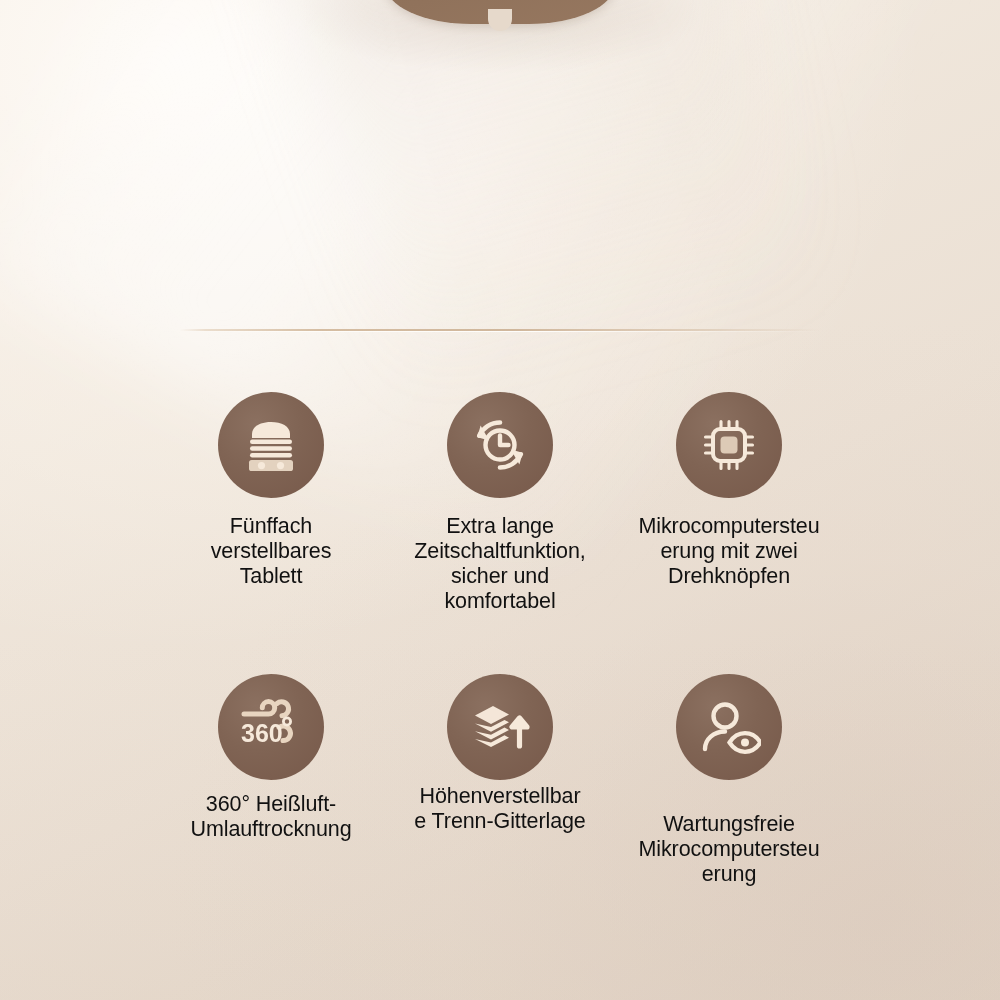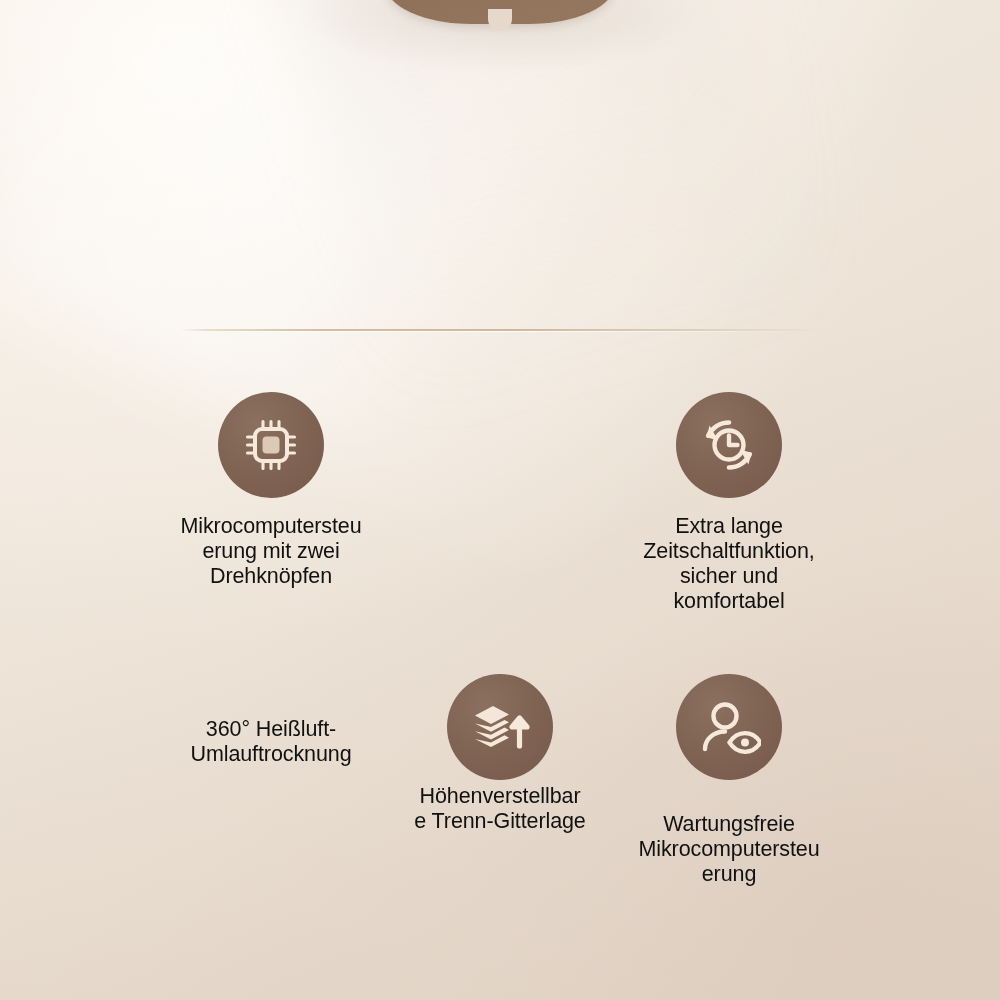--- a/index.html
+++ b/index.html
@@ -178,21 +178,21 @@
     font-size: 21.5px;
     line-height: 25px;
     letter-spacing: -0.1px;
     width: 190px;
     word-break: break-word;
   }
   
   .feature.f1 .feature-label { width: 176px; }
   .feature.f2 .feature-label { width: 192px; }
   .feature.f3 .feature-label { width: 188px; }
-  .feature.f4 .feature-label { margin-top: 43px; width: 200px; }
+  .feature.f4 .feature-label { margin-top: 12px; width: 200px; }
   .feature.f5 .feature-label { margin-top: 4px; width: 172px; }
   .feature.f6 .feature-label { margin-top: 32px; width: 190px; }
 </style>
 </head>
 <body>
 
 <div class="page">
 
   <div class="light-streak"></div>
   <div class="light-streak-2"></div>
@@ -204,60 +204,89 @@
 
   <div class="divider-wrap">
     <div class="divider"></div>
     <div class="divider-hi"></div>
   </div>
 
   <div class="features">
 
     <div class="feature-row row-top">
 
+      <div class="feature f1">
+        <div class="icon-circle">
+          <span>
+            <svg width="62" height="62" viewBox="0 0 62 62" fill="none">
+              <path d="M12 20c0-7.7 8.5-12 19-12s19 4.3 19 12v4H12z" fill="#f6e9da"></path>
+              <rect x="10" y="25.5" width="42" height="4.4" rx="2.2" fill="#f6e9da"></rect>
+              <rect x="10" y="32.3" width="42" height="4.4" rx="2.2" fill="#f6e9da"></rect>
+              <rect x="10" y="39.1" width="42" height="4.4" rx="2.2" fill="#f6e9da"></rect>
+              <rect x="9" y="46" width="44" height="11" rx="2.6" fill="#e3d2bf"></rect>
+              <circle cx="21.5" cy="51.6" r="3.6" fill="#f6e9da"></circle>
+              <circle cx="40.5" cy="51.6" r="3.6" fill="#f6e9da"></circle>
+            </svg>
+          </span>
+        </div>
+        <div class="feature-label">Fünffach verstellbares Tablett</div>
+      </div>
+
+      <div class="feature f3">
+        <div class="icon-circle">
+          <span>
+            <svg width="64" height="64" viewBox="0 0 64 64" fill="none">
+              <path d="M32 9.5c-9.2 0-17.1 5.4-20.8 13.2" stroke="#f6e9da" stroke-width="4.6" stroke-linecap="round"></path>
+              <path d="M12.6 12.5L9.4 24.3l11.8 3.2z" fill="#f6e9da"></path>
+              <path d="M32 54.5c9.2 0 17.1-5.4 20.8-13.2" stroke="#f6e9da" stroke-width="4.6" stroke-linecap="round"></path>
+              <path d="M51.4 51.5l3.2-11.8-11.8-3.2z" fill="#f6e9da"></path>
+              <circle cx="32" cy="32" r="14.5" stroke="#f6e9da" stroke-width="4.4"></circle>
+              <path d="M32 22.5V32h8.5" stroke="#f6e9da" stroke-width="4.4" stroke-linecap="round" stroke-linejoin="round"></path>
+            </svg>
+          </span>
+        </div>
+        <div class="feature-label">Extra lange Zeitschaltfunktion, sicher und komfortabel</div>
+      </div>
 
       <div class="feature f2">
         <div class="icon-circle">
           <span>
             <svg width="62" height="62" viewBox="0 0 62 62" fill="none">
               <rect x="15" y="15" width="32" height="32" rx="7" stroke="#f6e9da" stroke-width="4"></rect>
               <rect x="22.5" y="22.5" width="17" height="17" rx="4" fill="#ddcab6"></rect>
               <g stroke="#f6e9da" stroke-width="3.1" stroke-linecap="round">
                 <path d="M23 7.5v6M31 7.5v6M39 7.5v6"></path>
                 <path d="M23 48.5v6M31 48.5v6M39 48.5v6"></path>
                 <path d="M7.5 23h6M7.5 31h6M7.5 39h6"></path>
                 <path d="M48.5 23h6M48.5 31h6M48.5 39h6"></path>
               </g>
             </svg>
           </span>
         </div>
         <div class="feature-label">Mikrocomputersteuerung mit zwei Drehknöpfen</div>
       </div>
 
-      <div class="feature f3">
-        <div class="icon-circle">
-          <span>
-            <svg width="64" height="64" viewBox="0 0 64 64" fill="none">
-              <path d="M32 9.5c-9.2 0-17.1 5.4-20.8 13.2" stroke="#f6e9da" stroke-width="4.6" stroke-linecap="round"></path>
-              <path d="M12.6 12.5L9.4 24.3l11.8 3.2z" fill="#f6e9da"></path>
-              <path d="M32 54.5c9.2 0 17.1-5.4 20.8-13.2" stroke="#f6e9da" stroke-width="4.6" stroke-linecap="round"></path>
-              <path d="M51.4 51.5l3.2-11.8-11.8-3.2z" fill="#f6e9da"></path>
-              <circle cx="32" cy="32" r="14.5" stroke="#f6e9da" stroke-width="4.4"></circle>
-              <path d="M32 22.5V32h8.5" stroke="#f6e9da" stroke-width="4.4" stroke-linecap="round" stroke-linejoin="round"></path>
-            </svg>
-          </span>
-        </div>
-        <div class="feature-label">Extra lange Zeitschaltfunktion, sicher und komfortabel</div>
-      </div>
-
     </div>
 
     <div class="feature-row row-bottom">
 
       <div class="feature f4">
+        <div class="icon-circle">
+          <span>
+            <svg width="72" height="68" viewBox="0 0 72 68" fill="none">
+              <g stroke="#e8d5c0" stroke-width="5" stroke-linecap="round" fill="none">
+                <path d="M9 21h24.5a6.2 6.2 0 1 0-6.2-6.2"></path>
+                <path d="M42 10.5a7 7 0 1 1 5 12.3"></path>
+                <path d="M44 34.5a7.2 7.2 0 1 1 4 13"></path>
+              </g>
+              <text x="6" y="49" font-family="'Liberation Sans', sans-serif" font-size="25" font-weight="bold" fill="#f6e9da">360</text>
+              <circle cx="52" cy="28.5" r="3.6" stroke="#f6e9da" stroke-width="2.8" fill="none"></circle>
+            </svg>
+          </span>
+        </div>
         <div class="feature-label">360° Heißluft-Umlauftrocknung</div>
       </div>
 
       <div class="feature f5">
         <div class="icon-circle">
           <span>
             <svg width="62" height="62" viewBox="0 0 62 62" fill="none">
               <g fill="#f6e9da">
                 <path d="M6 19.5L24 10l16 8.5-18 9.5z" opacity="0.98"></path>
                 <path d="M6 27.5l16 8.2 18-9.4-4.5-2.4-13.5 7.1z"></path>

